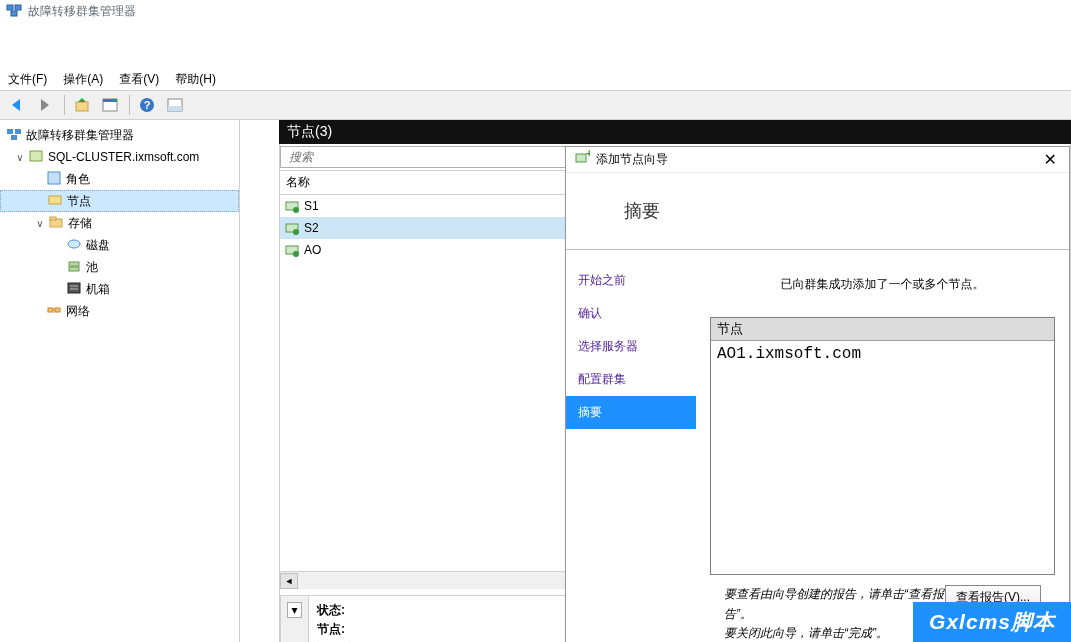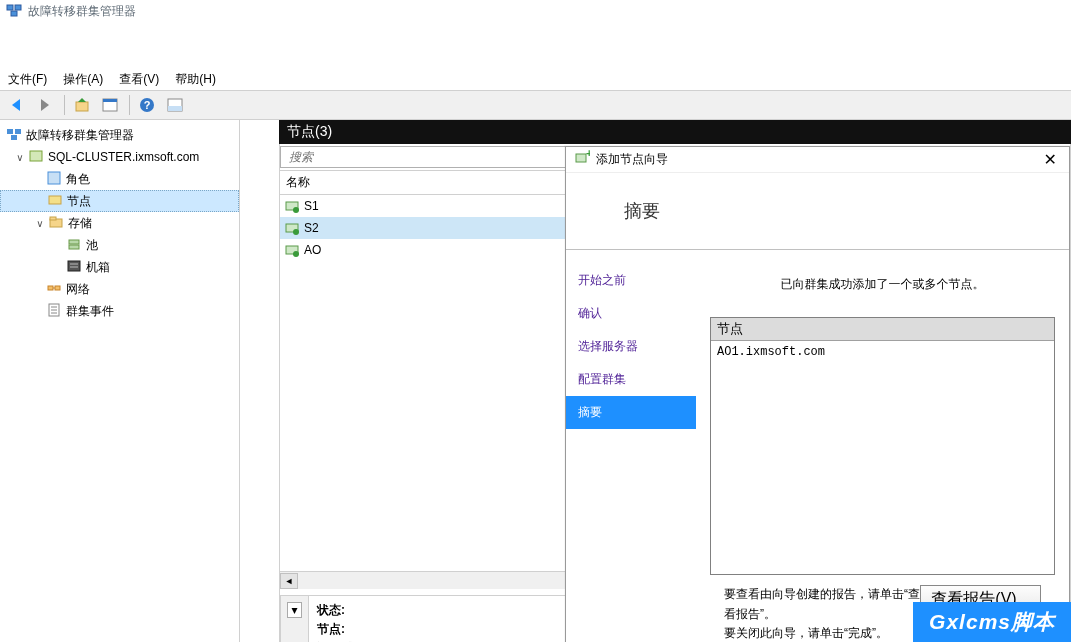--- a/index.html
+++ b/index.html
@@ -216,34 +216,34 @@
   }
   .result-head {
     background:#dcdcdc;
     border-bottom:1px solid #a0a0a0;
     padding:2px 6px;
     font-size:13px;
   }
   .result-body {
     padding:4px 6px;
     font-family: "SimSun","NSimSun","Courier New",monospace;
-    font-size:12px;
+    font-size:16px;
   }
   .wizard-footer {
     padding: 10px 14px 12px 14px;
     display:flex;
     align-items:flex-start;
   }
-  .wizard-footer .hint { flex:1; line-height:1.6; }
+  .wizard-footer .hint { flex:1; line-height:1.6;font-style:italic; }
   .wizard-footer .btn {
     border:1px solid #888;
     background:linear-gradient(#fdfdfd,#ececec);
     padding:3px 10px;
     height:24px;
-    font-size:16px;
+    font-size:12px;
     cursor:pointer;
   }
   .watermark {
     position:absolute;
     right:0; bottom:0;
     background:#1e90ff;
     color:#fff;
     font-size:21px;
     font-weight:bold;
     padding:6px 16px;
@@ -360,20 +360,29 @@
             <rect x="2" y="5" width="12" height="8" fill="#f6d58a" stroke="#c7a34a"></rect>
             <rect x="2" y="3" width="6" height="3" fill="#f6d58a" stroke="#c7a34a"></rect>
           </svg>
       </span>
       <span>存储</span>
     </div>
     <div class="tree-row">
       <span class="tree-indent" style="width:60px"></span>
       <span class="tree-label-icon">
         <svg width="16" height="16">
+            <ellipse cx="8" cy="8" rx="6" ry="4" fill="#cfeaff" stroke="#4a90d9"></ellipse>
+          </svg>
+      </span>
+      <span>磁盘</span>
+    </div>
+    <div class="tree-row">
+      <span class="tree-indent" style="width:60px"></span>
+      <span class="tree-label-icon">
+        <svg width="16" height="16">
             <rect x="3" y="4" width="10" height="4" fill="#b8d8a8" stroke="#6a9a4a"></rect>
             <rect x="3" y="9" width="10" height="4" fill="#b8d8a8" stroke="#6a9a4a"></rect>
           </svg>
       </span>
       <span>池</span>
     </div>
     <div class="tree-row">
       <span class="tree-indent" style="width:60px"></span>
       <span class="tree-label-icon">
         <svg width="16" height="16">
@@ -387,32 +396,20 @@
     <div class="tree-row">
       <span class="tree-indent" style="width:40px"></span>
       <span class="tree-label-icon">
         <svg width="16" height="16">
             <rect x="2" y="6" width="5" height="4" fill="#f4c06a" stroke="#c7832a"></rect>
             <rect x="9" y="6" width="5" height="4" fill="#f4c06a" stroke="#c7832a"></rect>
             <line x1="7" y1="8" x2="9" y2="8" stroke="#c7832a"></line>
           </svg>
       </span>
       <span>网络</span>
-    </div>
-    <div class="tree-row">
-      <span class="tree-indent" style="width:40px"></span>
-      <span class="tree-label-icon">
-        <svg width="16" height="16">
-            <rect x="3" y="2" width="10" height="12" fill="#fff" stroke="#888"></rect>
-            <line x1="5" y1="5" x2="11" y2="5" stroke="#888"></line>
-            <line x1="5" y1="8" x2="11" y2="8" stroke="#888"></line>
-            <line x1="5" y1="11" x2="11" y2="11" stroke="#888"></line>
-          </svg>
-      </span>
-      <span>群集事件</span>
     </div>
   </div>
 
   <div class="center">
     <div class="center-header">节点(3)</div>
     <div class="center-body">
       <div class="search-box">
         <input placeholder="搜索" style="">
       </div>
       <div class="list-header">

